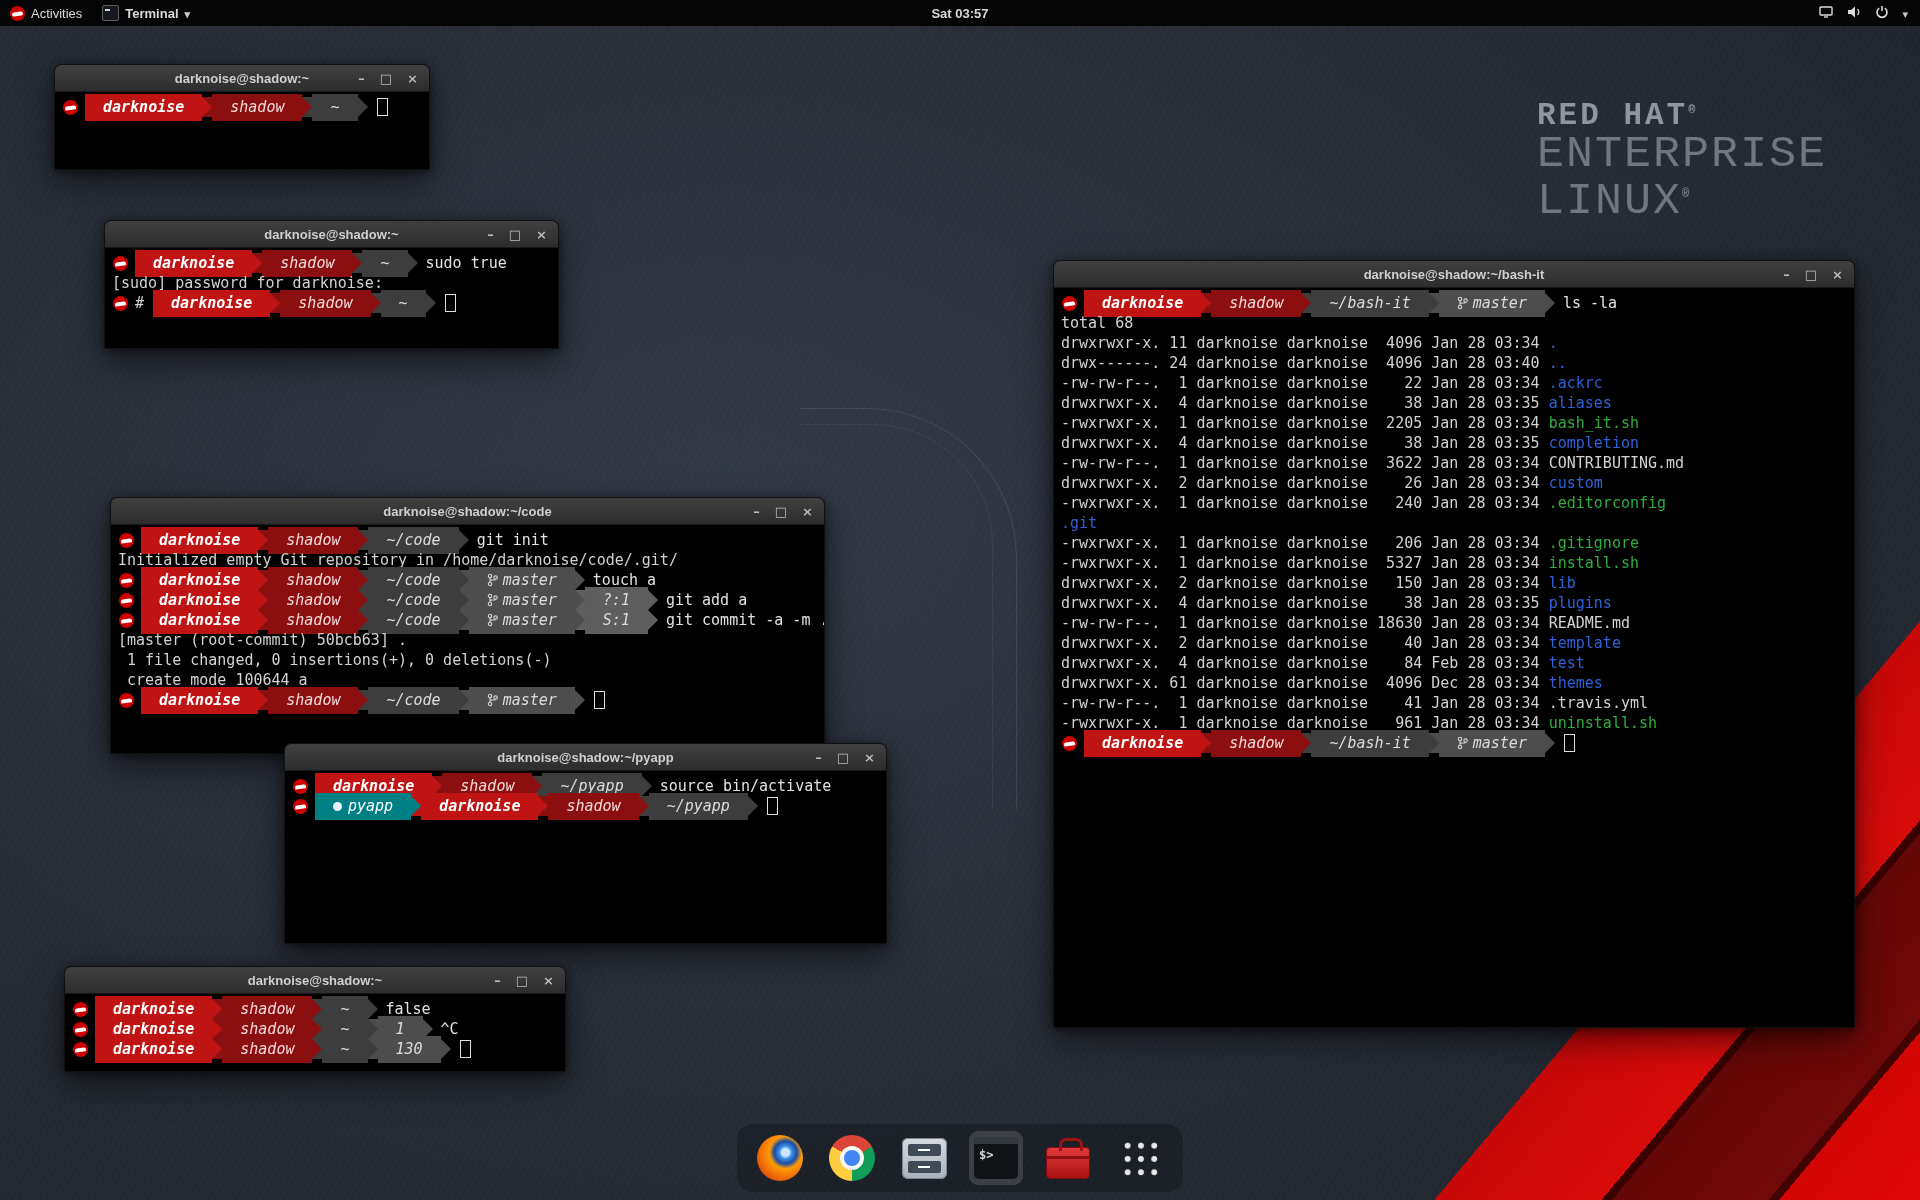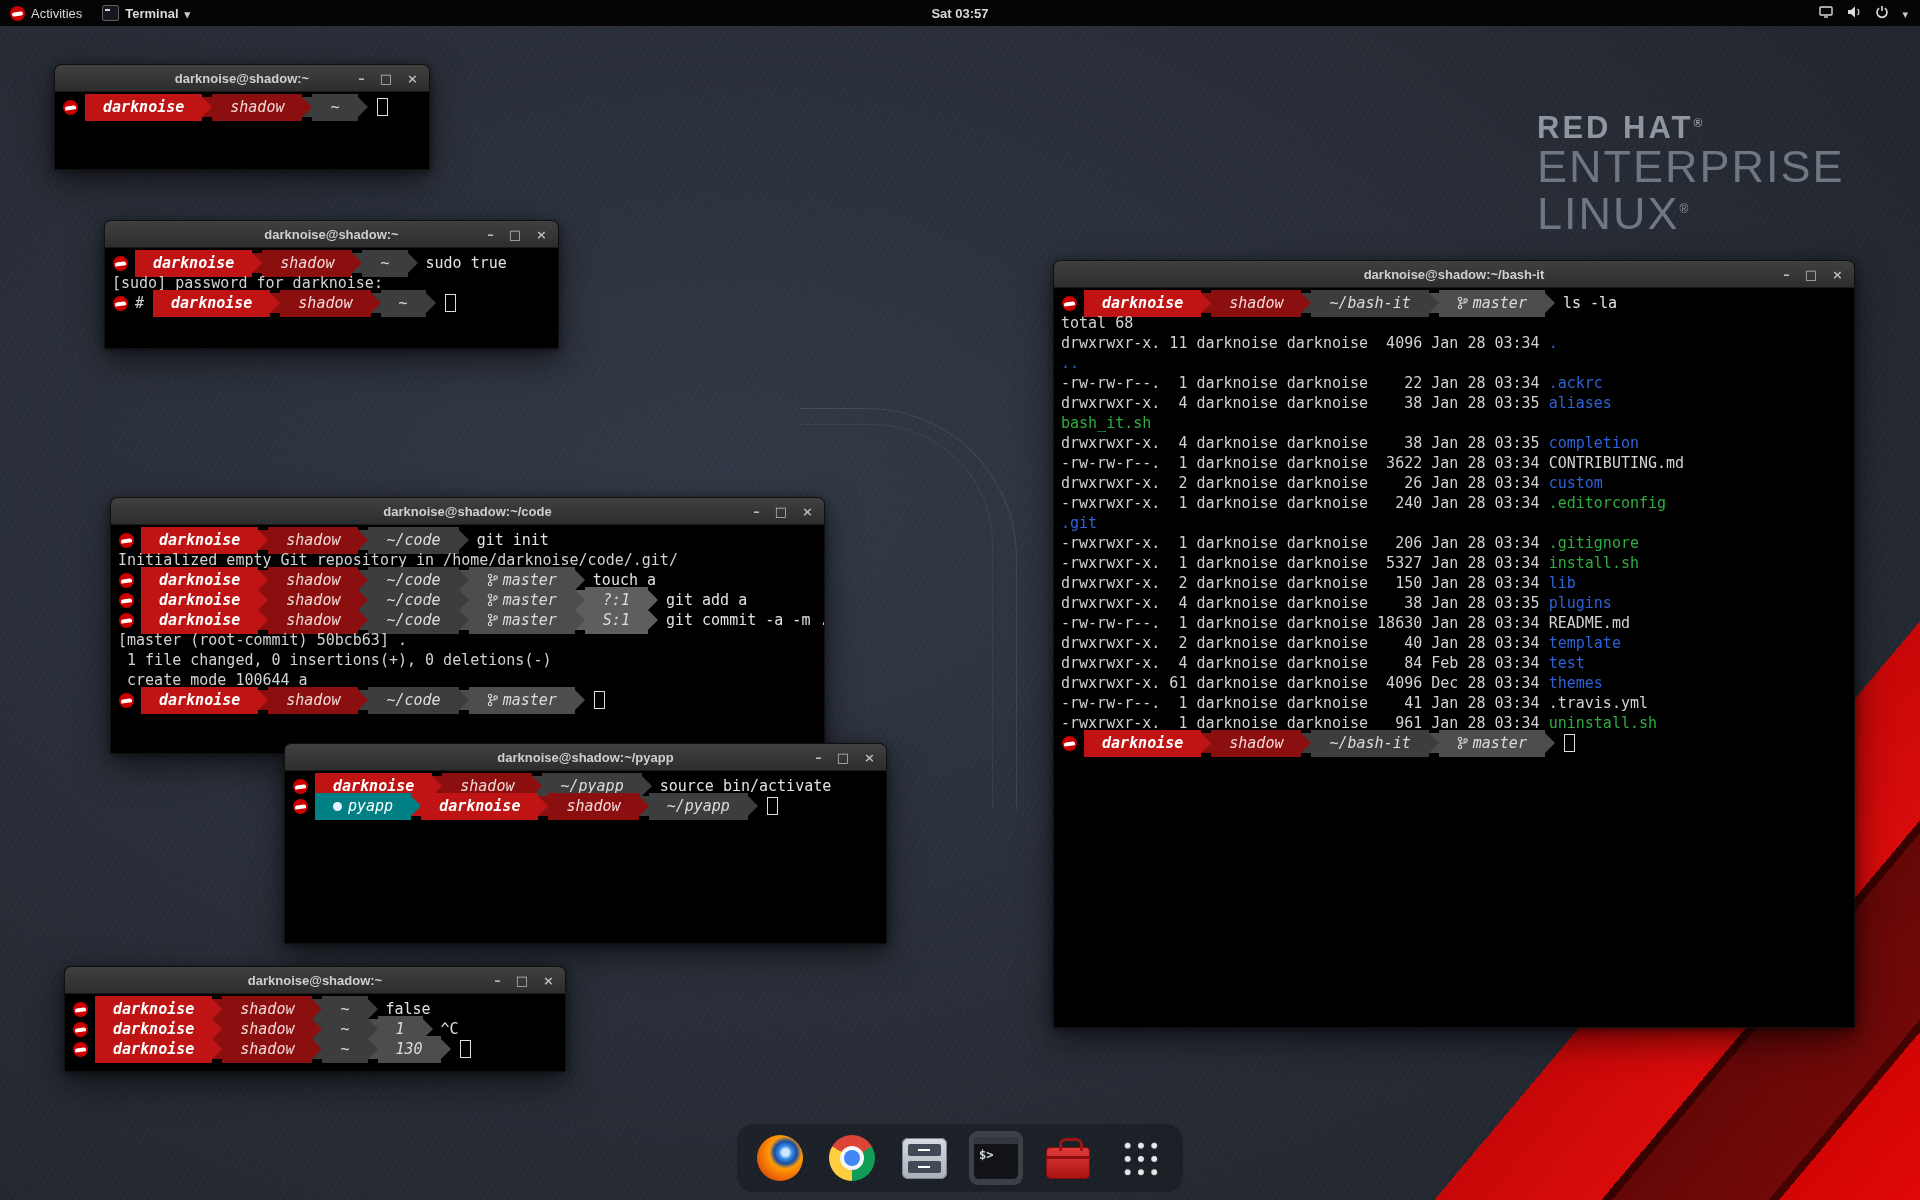--- a/index.html
+++ b/index.html
@@ -25,21 +25,21 @@
     position:absolute; right:0; bottom:0; width:920px; height:700px; pointer-events:none;
     background: linear-gradient(310deg,
       #e00808 0px, #d20505 108px,
       #420303 108px, #420303 116px,
       #720909 116px, #650707 236px,
       #380202 236px, #380202 244px,
       #d90b0b 244px, #c70808 372px,
       rgba(0,0,0,0) 372px);
   }
   
-  .brand { position:absolute; left:1537px; top:112px; line-height:1.04; user-select:none; }
+  .brand { position:absolute; left:1537px; top:100px; line-height:1.04; user-select:none;font-family:Liberation Mono, monospace; }
   .brand-l1 { font-size:31px; font-weight:bold; letter-spacing:3px; color:#8f96a0; }
   .brand-l2, .brand-l3 { font-size:45px; letter-spacing:2px; color:#6f7782; }
   .brand sup { font-size:12px; color:#8f96a0; }
   
   .topbar {
     position:absolute; top:0; left:0; right:0; height:26px; background:#050506;
     display:flex; align-items:center; color:#d8d8d8; font-size:13px; z-index:90;
   }
   .tb-item { display:flex; align-items:center; gap:6px; height:100%; padding:0 10px; cursor:pointer; }
   .hat-icon { width:15px; height:15px; border-radius:50%; background:var(--accent-red,#cc0000); position:relative; }
@@ -269,24 +269,24 @@
   </div>
   <div class="term-body">
       <div class="tline"><span class="pl-logo"></span><span class="pl seg-user" style="background: rgb(192, 20, 20);">darknoise</span><span class="pl-arrow" style="border-left-color: rgb(192, 20, 20); background: rgb(140, 15, 15);"></span><span class="pl seg-host" style="background: rgb(140, 15, 15);">shadow</span><span class="pl-arrow" style="border-left-color: rgb(140, 15, 15); background: rgb(61, 61, 61);"></span><span class="pl seg-path" style="background: rgb(61, 61, 61);">~/bash-it</span><span class="pl-arrow" style="border-left-color: rgb(61, 61, 61); background: rgb(77, 77, 77);"></span><span class="pl seg-git" style="background: rgb(77, 77, 77);"><span class="git-ic"><svg width="11" height="14" viewBox="0 0 11 14">
               <circle cx="3" cy="3" r="1.7" fill="none" stroke="#d8d8d8" stroke-width="1.1"></circle>
               <circle cx="3" cy="11" r="1.7" fill="none" stroke="#d8d8d8" stroke-width="1.1"></circle>
               <circle cx="8.6" cy="4.6" r="1.7" fill="none" stroke="#d8d8d8" stroke-width="1.1"></circle>
               <path d="M3 4.7 L3 9.3 M3 8 C3 6 8.6 8 8.6 6.3" fill="none" stroke="#d8d8d8" stroke-width="1.1"></path>
             </svg></span>master</span><span class="pl-arrow" style="border-left-color: rgb(77, 77, 77);"></span><span class="t-cmd">ls -la</span></div>
       <div class="tline"><span class="t-plain">total 68</span></div>
       <div class="tline"><span class="t-plain">drwxrwxr-x. 11 darknoise darknoise  4096 Jan 28 03:34 </span><span class="t-dir">.</span></div>
-      <div class="tline"><span class="t-dir">..</span></div>
+      <div class="tline"><span class="t-plain">drwx------. 24 darknoise darknoise  4096 Jan 28 03:40 </span><span class="t-dir">..</span></div>
       <div class="tline"><span class="t-plain">-rw-rw-r--.  1 darknoise darknoise    22 Jan 28 03:34 </span><span class="t-dir">.ackrc</span></div>
       <div class="tline"><span class="t-plain">drwxrwxr-x.  4 darknoise darknoise    38 Jan 28 03:35 </span><span class="t-dir">aliases</span></div>
-      <div class="tline"><span class="t-exec">bash_it.sh</span></div>
+      <div class="tline"><span class="t-plain">-rwxrwxr-x.  1 darknoise darknoise  2205 Jan 28 03:34 </span><span class="t-exec">bash_it.sh</span></div>
       <div class="tline"><span class="t-plain">drwxrwxr-x.  4 darknoise darknoise    38 Jan 28 03:35 </span><span class="t-dir">completion</span></div>
       <div class="tline"><span class="t-plain">-rw-rw-r--.  1 darknoise darknoise  3622 Jan 28 03:34 </span><span class="t-plain">CONTRIBUTING.md</span></div>
       <div class="tline"><span class="t-plain">drwxrwxr-x.  2 darknoise darknoise    26 Jan 28 03:34 </span><span class="t-dir">custom</span></div>
       <div class="tline"><span class="t-plain">-rwxrwxr-x.  1 darknoise darknoise   240 Jan 28 03:34 </span><span class="t-exec">.editorconfig</span></div>
       <div class="tline"><span class="t-dir">.git</span></div>
       <div class="tline"><span class="t-plain">-rwxrwxr-x.  1 darknoise darknoise   206 Jan 28 03:34 </span><span class="t-exec">.gitignore</span></div>
       <div class="tline"><span class="t-plain">-rwxrwxr-x.  1 darknoise darknoise  5327 Jan 28 03:34 </span><span class="t-exec">install.sh</span></div>
       <div class="tline"><span class="t-plain">drwxrwxr-x.  2 darknoise darknoise   150 Jan 28 03:34 </span><span class="t-dir">lib</span></div>
       <div class="tline"><span class="t-plain">drwxrwxr-x.  4 darknoise darknoise    38 Jan 28 03:35 </span><span class="t-dir">plugins</span></div>
       <div class="tline"><span class="t-plain">-rw-rw-r--.  1 darknoise darknoise 18630 Jan 28 03:34 </span><span class="t-plain">README.md</span></div>

